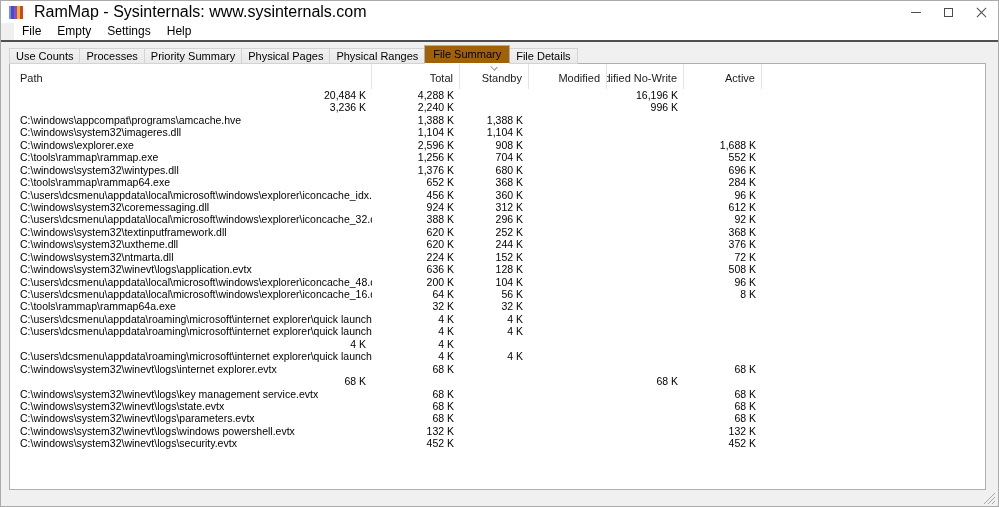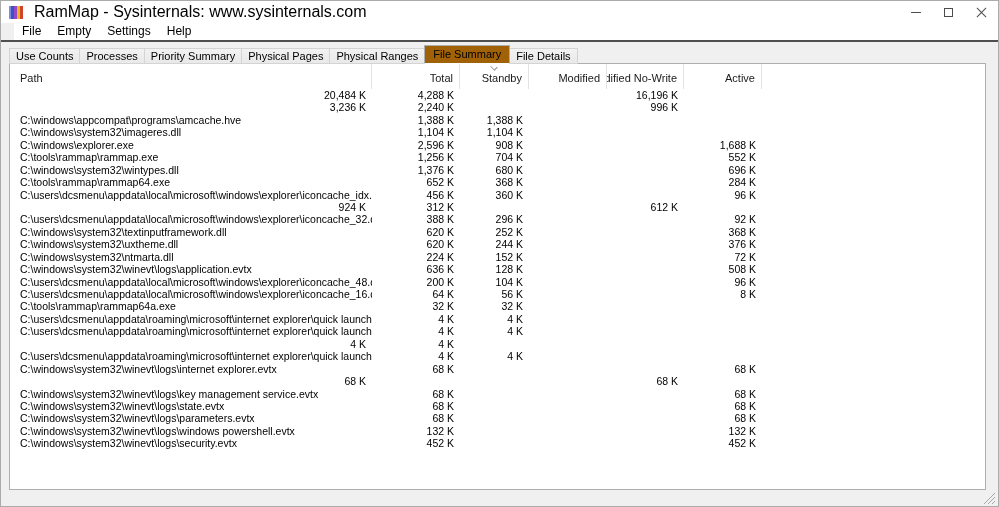--- a/index.html
+++ b/index.html
@@ -172,20 +172,21 @@
       <div class="row">
         <div class="cell path">C:\users\dcsmenu\appdata\local\microsoft\windows\explorer\iconcache_idx.db</div>
         <div class="cell num">456 K</div>
         <div class="cell num">360 K</div>
         <div class="cell num"></div>
         <div class="cell num"></div>
         <div class="cell num">96 K</div>
         <div class="cell"></div>
       </div>
       <div class="row">
+        <div class="cell path">C:\windows\system32\coremessaging.dll</div>
         <div class="cell num">924 K</div>
         <div class="cell num">312 K</div>
         <div class="cell num"></div>
         <div class="cell num"></div>
         <div class="cell num">612 K</div>
         <div class="cell"></div>
       </div>
       <div class="row">
         <div class="cell path">C:\users\dcsmenu\appdata\local\microsoft\windows\explorer\iconcache_32.db</div>
         <div class="cell num">388 K</div>

